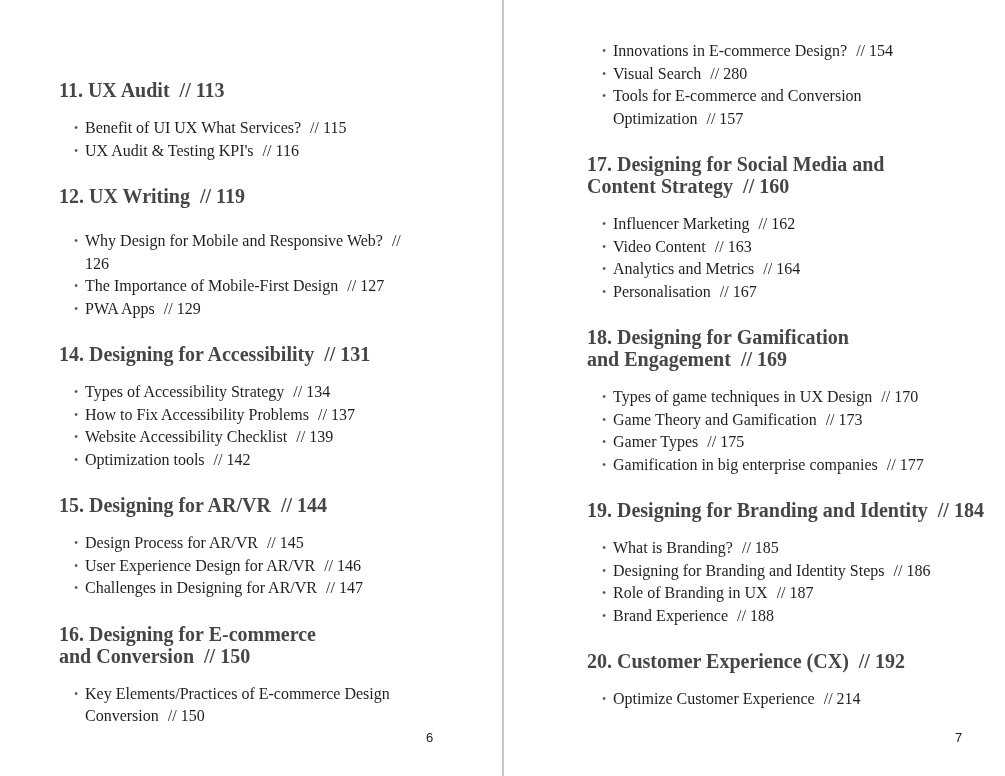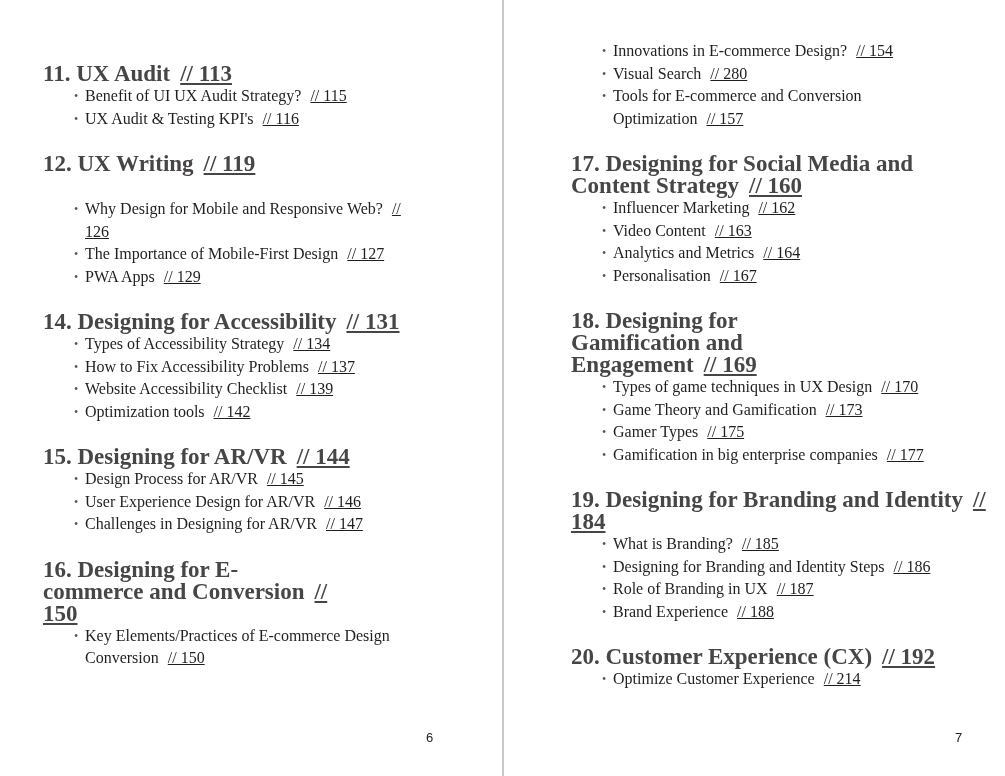--- a/index.html
+++ b/index.html
@@ -7,42 +7,42 @@
       font-family: "DejaVu Serif", "Liberation Serif", serif; }
     .page { position: absolute; top: 0; height: 776px; }
     .page-left { left: 0; width: 502px; }
     .page-right { left: 504px; width: 501px; }
     .divider { position: absolute; left: 502px; top: 0; width: 2px; height: 776px; background: #c8c8c8; }
     .toc { position: absolute; }
     .page-left .toc { left: 43px; top: 63px; width: 395px; }
     .page-right .toc { left: 67px; top: 40px; width: 400px; }
     .chapter { margin: 0 0 23px 0; }
     .chapter-title { font-family: "Liberation Serif", "DejaVu Serif", serif; font-weight: bold;
-      font-size: 23px; line-height: 22px; color: #474545; margin: 0; }
+      font-size: 20px; line-height: 22px; color: #474545; margin: 16px; }
     .chapter-title .pg { margin-left: 10px; }
     ul.sections { list-style: none; margin: 0; padding: 0 0 0 31px; }
     ul.sections li { position: relative; font-family: "Liberation Serif", "DejaVu Serif", serif;
       font-size: 16px; line-height: 22.5px; color: #1f1f1f; padding-left: 11px; }
     ul.sections li::before { content: "•"; position: absolute; left: 0; top: 0; color: #555; font-size: 12px; }
-    .pg { margin-left: 9px; text-decoration: underline; }
+    .pg { margin-left: 9px; }
     .page-number { position: absolute; top: 730px; font-family: "Liberation Sans", "DejaVu Sans", sans-serif;
       font-size: 13px; color: #222; }
     .page-left .page-number { left: 426px; }
     .page-right .page-number { left: 451px; }
   </style>
 </head>
 <body>
 
 <div class="page page-left">
   <div class="toc">
 
     <div class="chapter">
       <p class="chapter-title"><span>11. UX Audit</span><span class="pg">//  113</span></p>
       <ul class="sections">
-        <li><span>Benefit of UI UX Audit Strategy?</span><span class="pg">// 115</span></li>
+        <li><span>Benefit of UI UX What Services?</span><span class="pg">// 115</span></li>
         <li><span>UX Audit &amp; Testing KPI's</span><span class="pg">// 116</span></li>
       </ul>
     </div>
 
     <div class="chapter">
       <p class="chapter-title"><span>12. UX Writing</span><span class="pg">//  119</span></p>
     </div>
 
     <div class="chapter">
       <ul class="sections">

